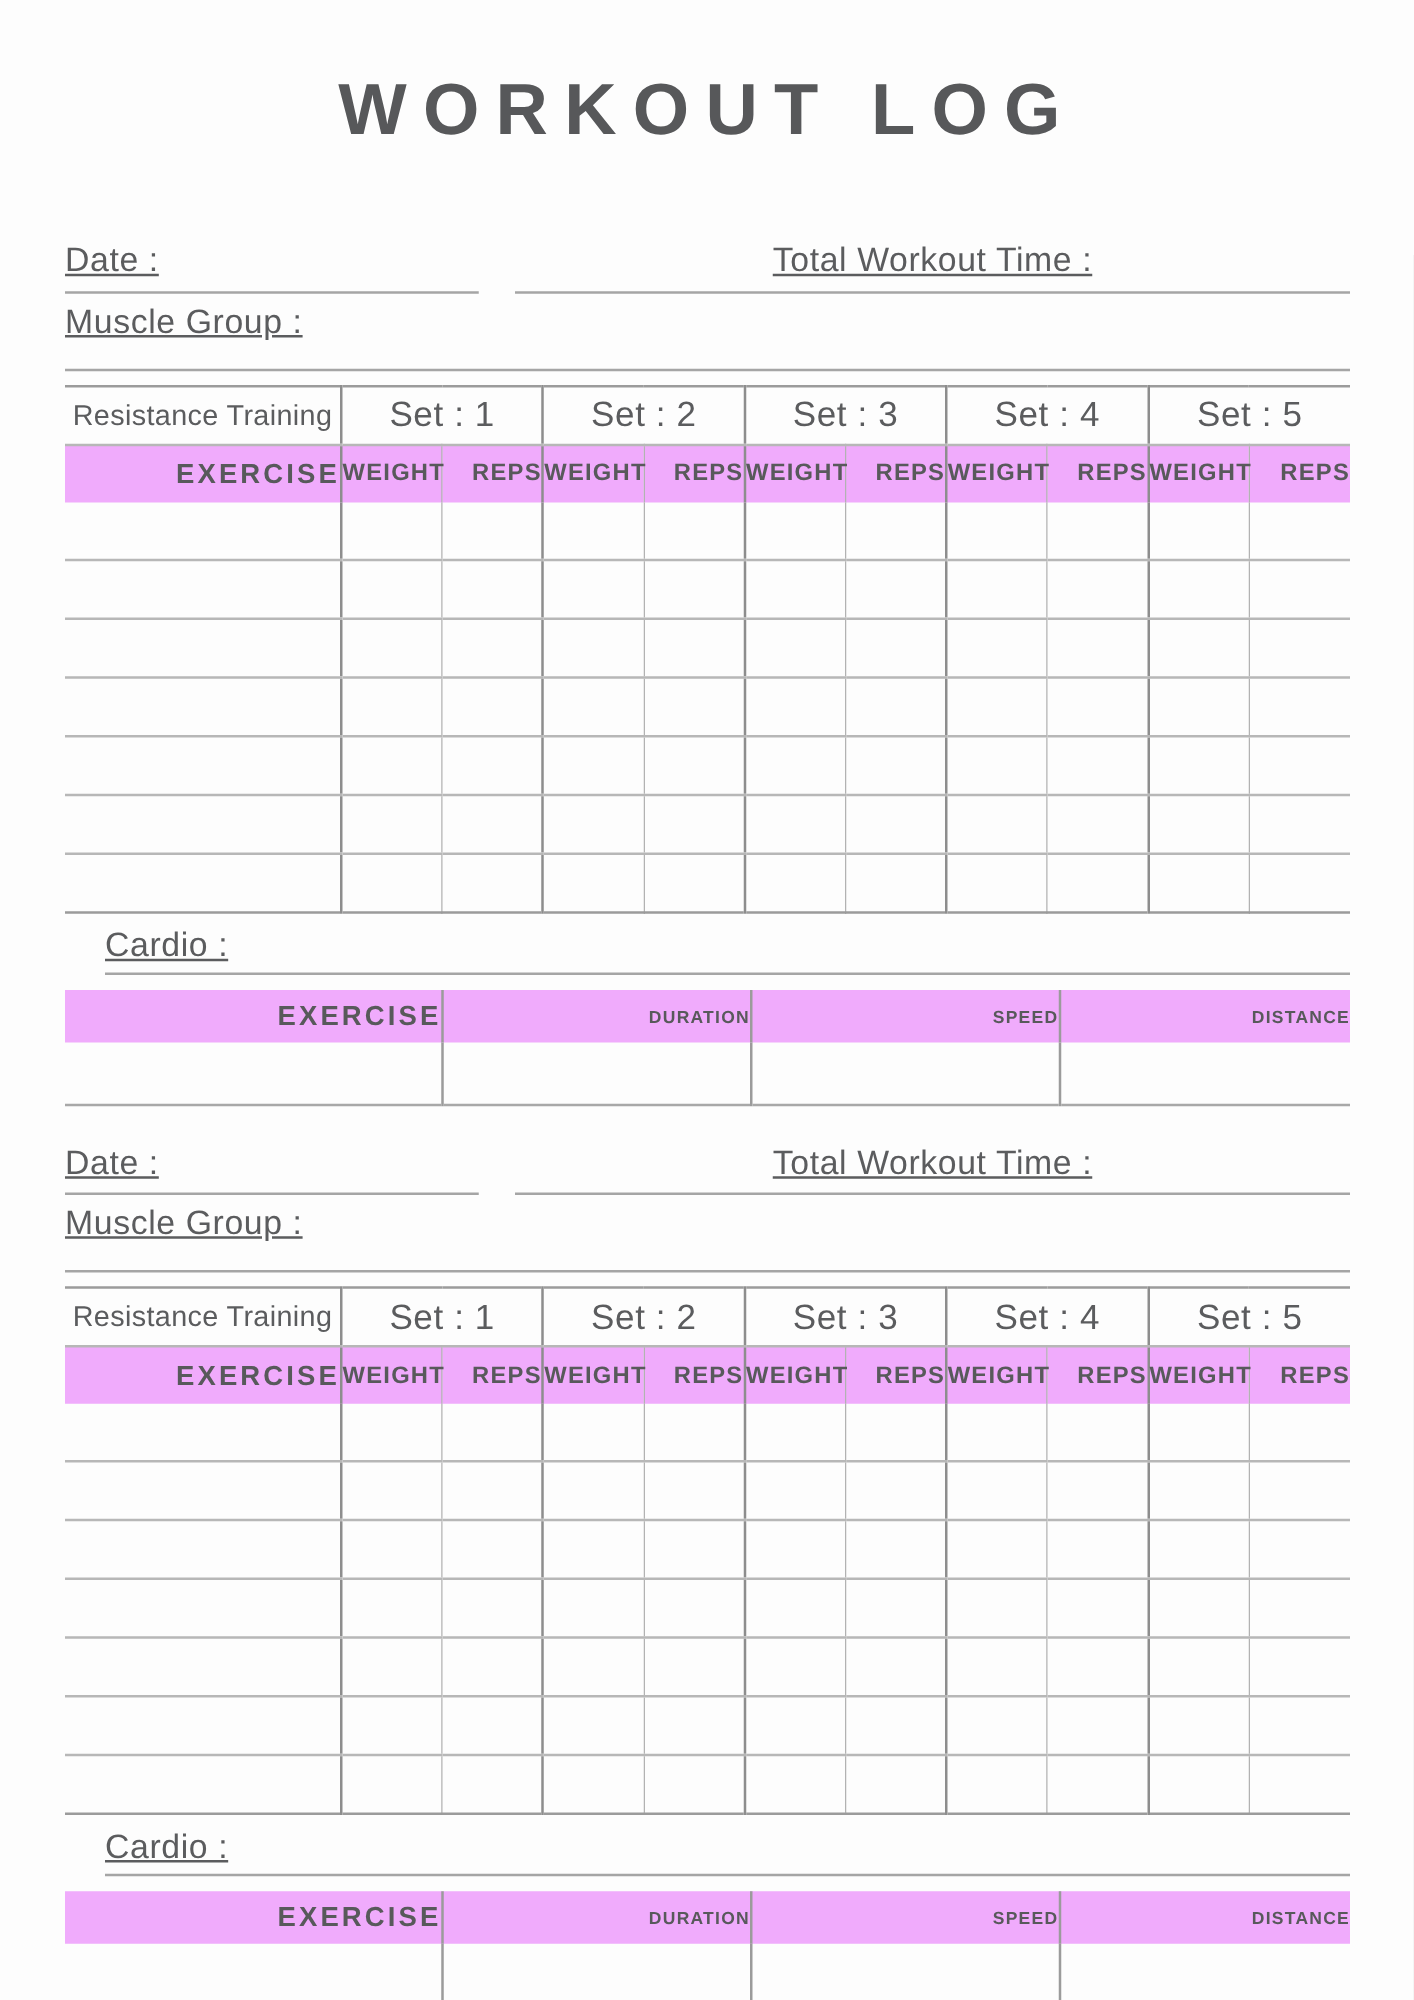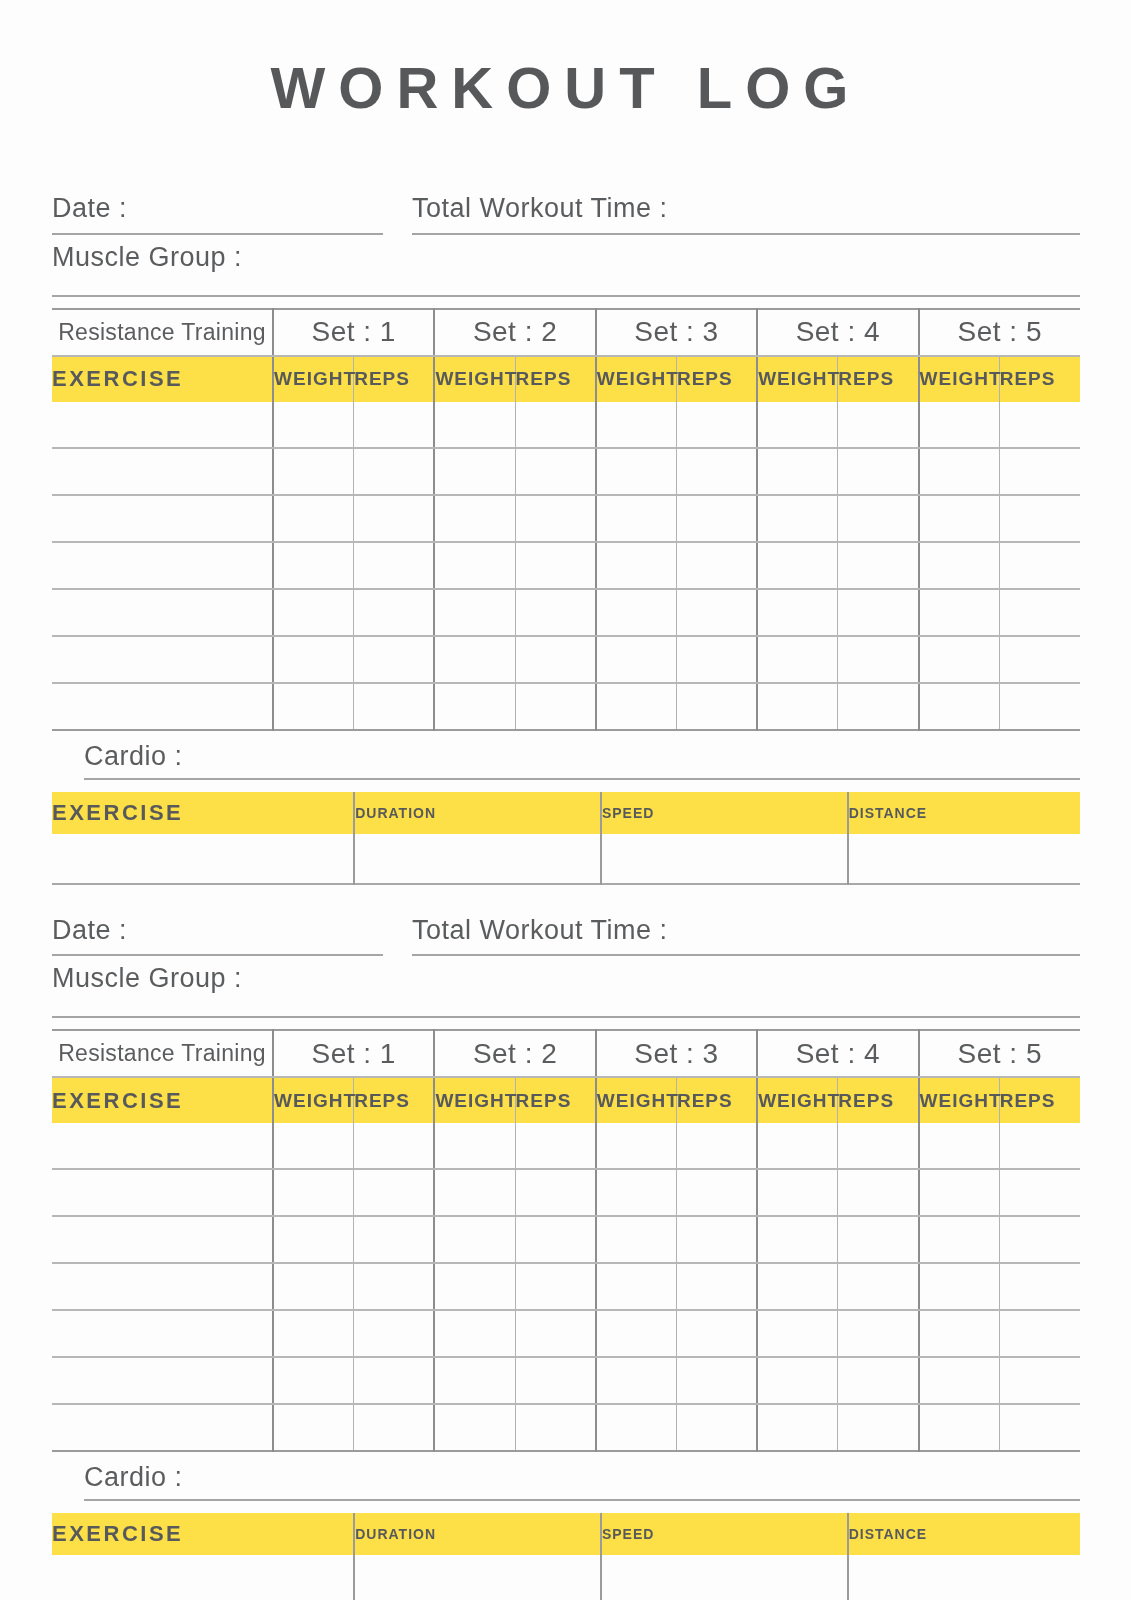--- a/index.html
+++ b/index.html
@@ -29,44 +29,45 @@
   
   .fields-row{display:flex;gap:29px;}
   .field{
     border-bottom:2px solid #a5a5a5;
     font-size:27px;
     line-height:1.25;
     padding-bottom:7px;
     color:#5b5c5e;
     letter-spacing:0.5px;
     white-space:nowrap;
+    text-decoration:underline;
   }
   .w-date{width:331px;box-sizing:border-box;}
-  .w-time{flex:1;}
+  .w-time{flex:1;text-align:center;}
   .w-full{margin-top:6px;padding-bottom:20px;}
   .cardio-field{margin-top:9px;padding-bottom:4px;margin-left:32px;}
 
   
   table{border-collapse:collapse;width:100%;table-layout:fixed;}
   table.rt{
     margin-top:11px;
     border-top:2px solid #9b9b9b;
     border-bottom:2px solid #9b9b9b;
   }
   .rt col.c-ex{width:21.5%;}
   .rt col.c-wr{width:7.85%;}
   .rt td{padding:0;}
   .set-row td{height:50px;font-size:28px;color:#5b5c5e;text-align:center;letter-spacing:0.5px;}
   .set-row td.rt-corner{font-size:23px;letter-spacing:0.3px;}
   .sb{border-left:2px solid #8d8d8d;}      
   .wl{border-left:1px solid #b2b2b2;}      
   .band-row td{
-    background:#fde047;
+    background:#f0abfc;
     height:43px;
-    text-align:left;
+    text-align:right;
     vertical-align:middle;
     color:#58595b;
     font-weight:700;
   }
   .band-row td.ex{font-size:22px;letter-spacing:2.5px;}
   .band-row td.wr{font-size:19px;letter-spacing:1px;}
   .rt tbody td{height:45px;border-bottom:2px solid #b7b7b7;}
   .rt tbody tr:last-child td{border-bottom:none;}
 
   

